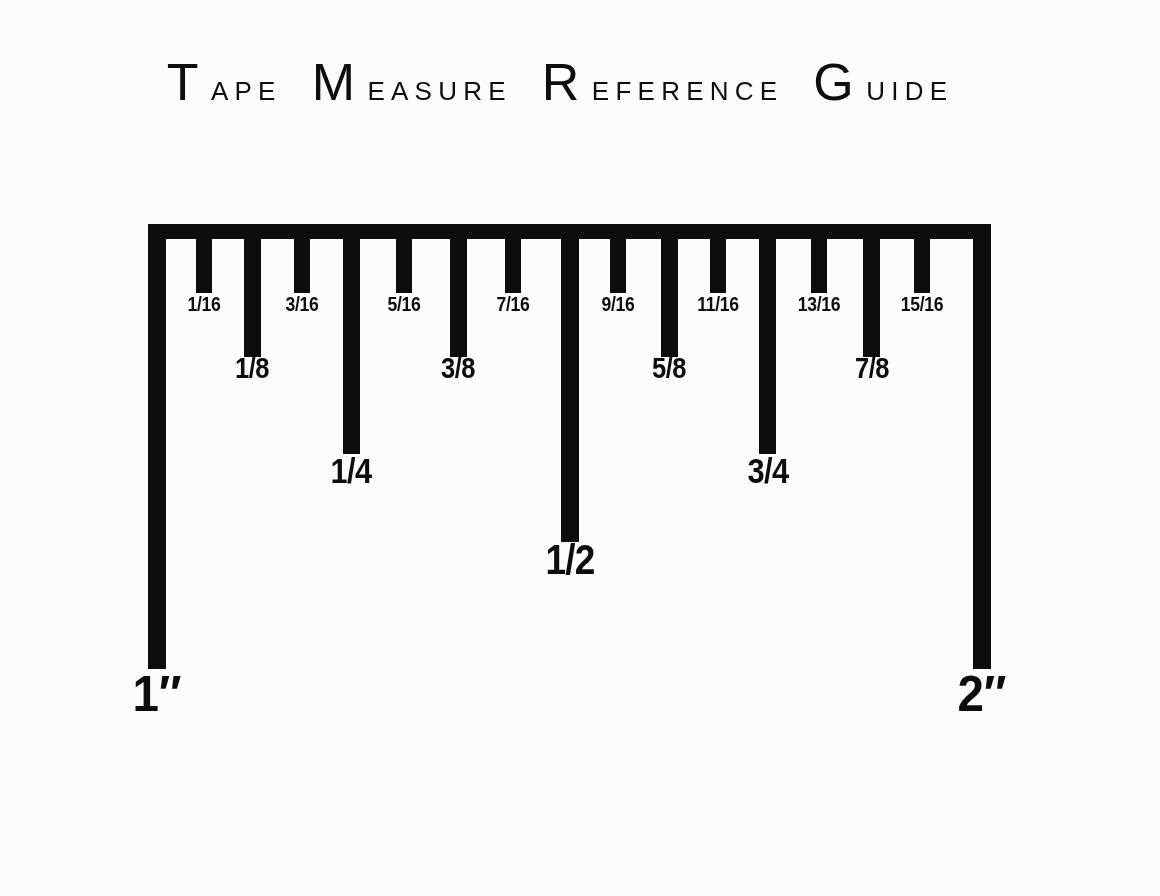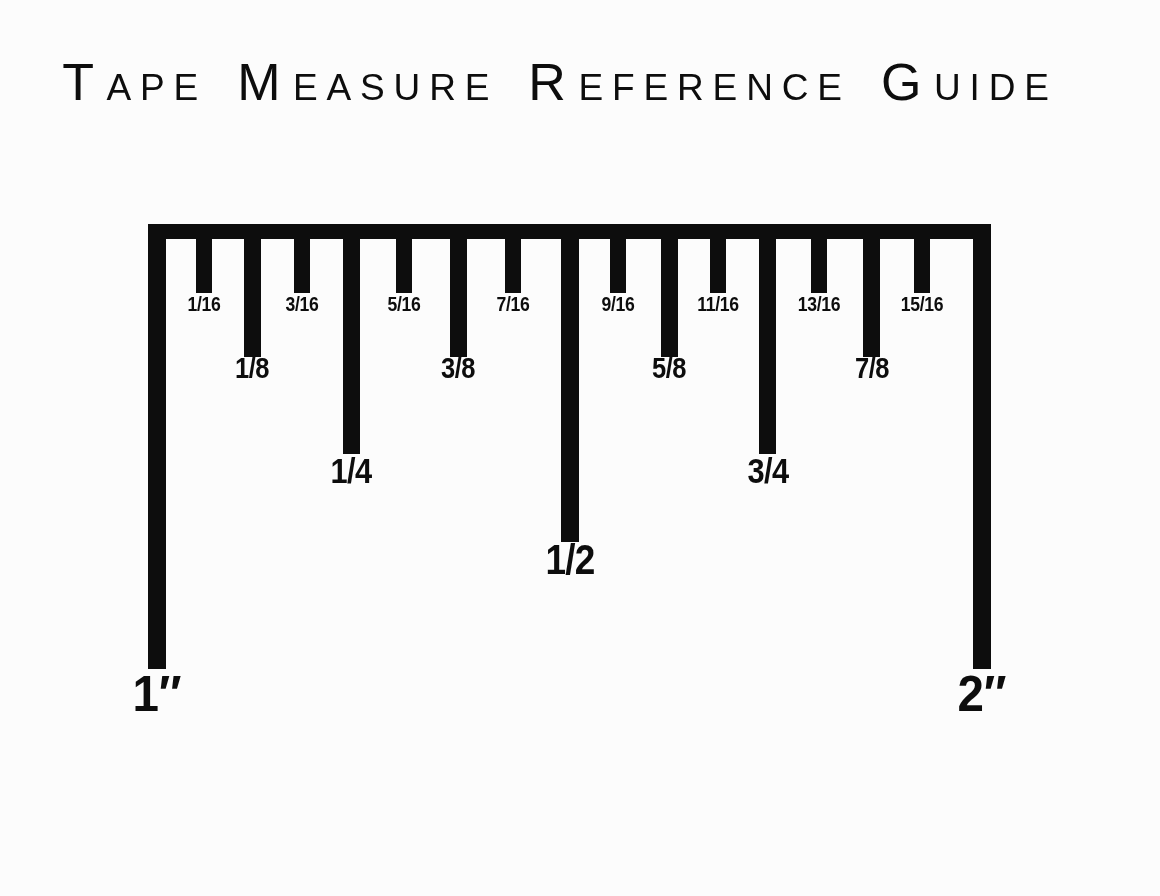--- a/index.html
+++ b/index.html
@@ -17,21 +17,21 @@
     top:56px;left:0;
     width:1120px;
     margin:0;padding:0;
     text-align:center;
     line-height:1;
     font-weight:400;
     white-space:nowrap;
   }
   .title .word{display:inline-block;margin:0 15px;}
   .title .t-lead{font-size:52px;letter-spacing:0.24em;}
-  .title .t-rest{font-size:37px;letter-spacing:0.24em;}
+  .title .t-rest{font-size:26px;letter-spacing:0.24em;}
   
   .ruler{
     position:absolute;
     left:148px;top:224px;
     width:843px;height:446px;
   }
   .ruler .bar{
     position:absolute;
     left:0;top:0;width:843px;height:15px;
     background:var(--ink,#0d0d0d);

